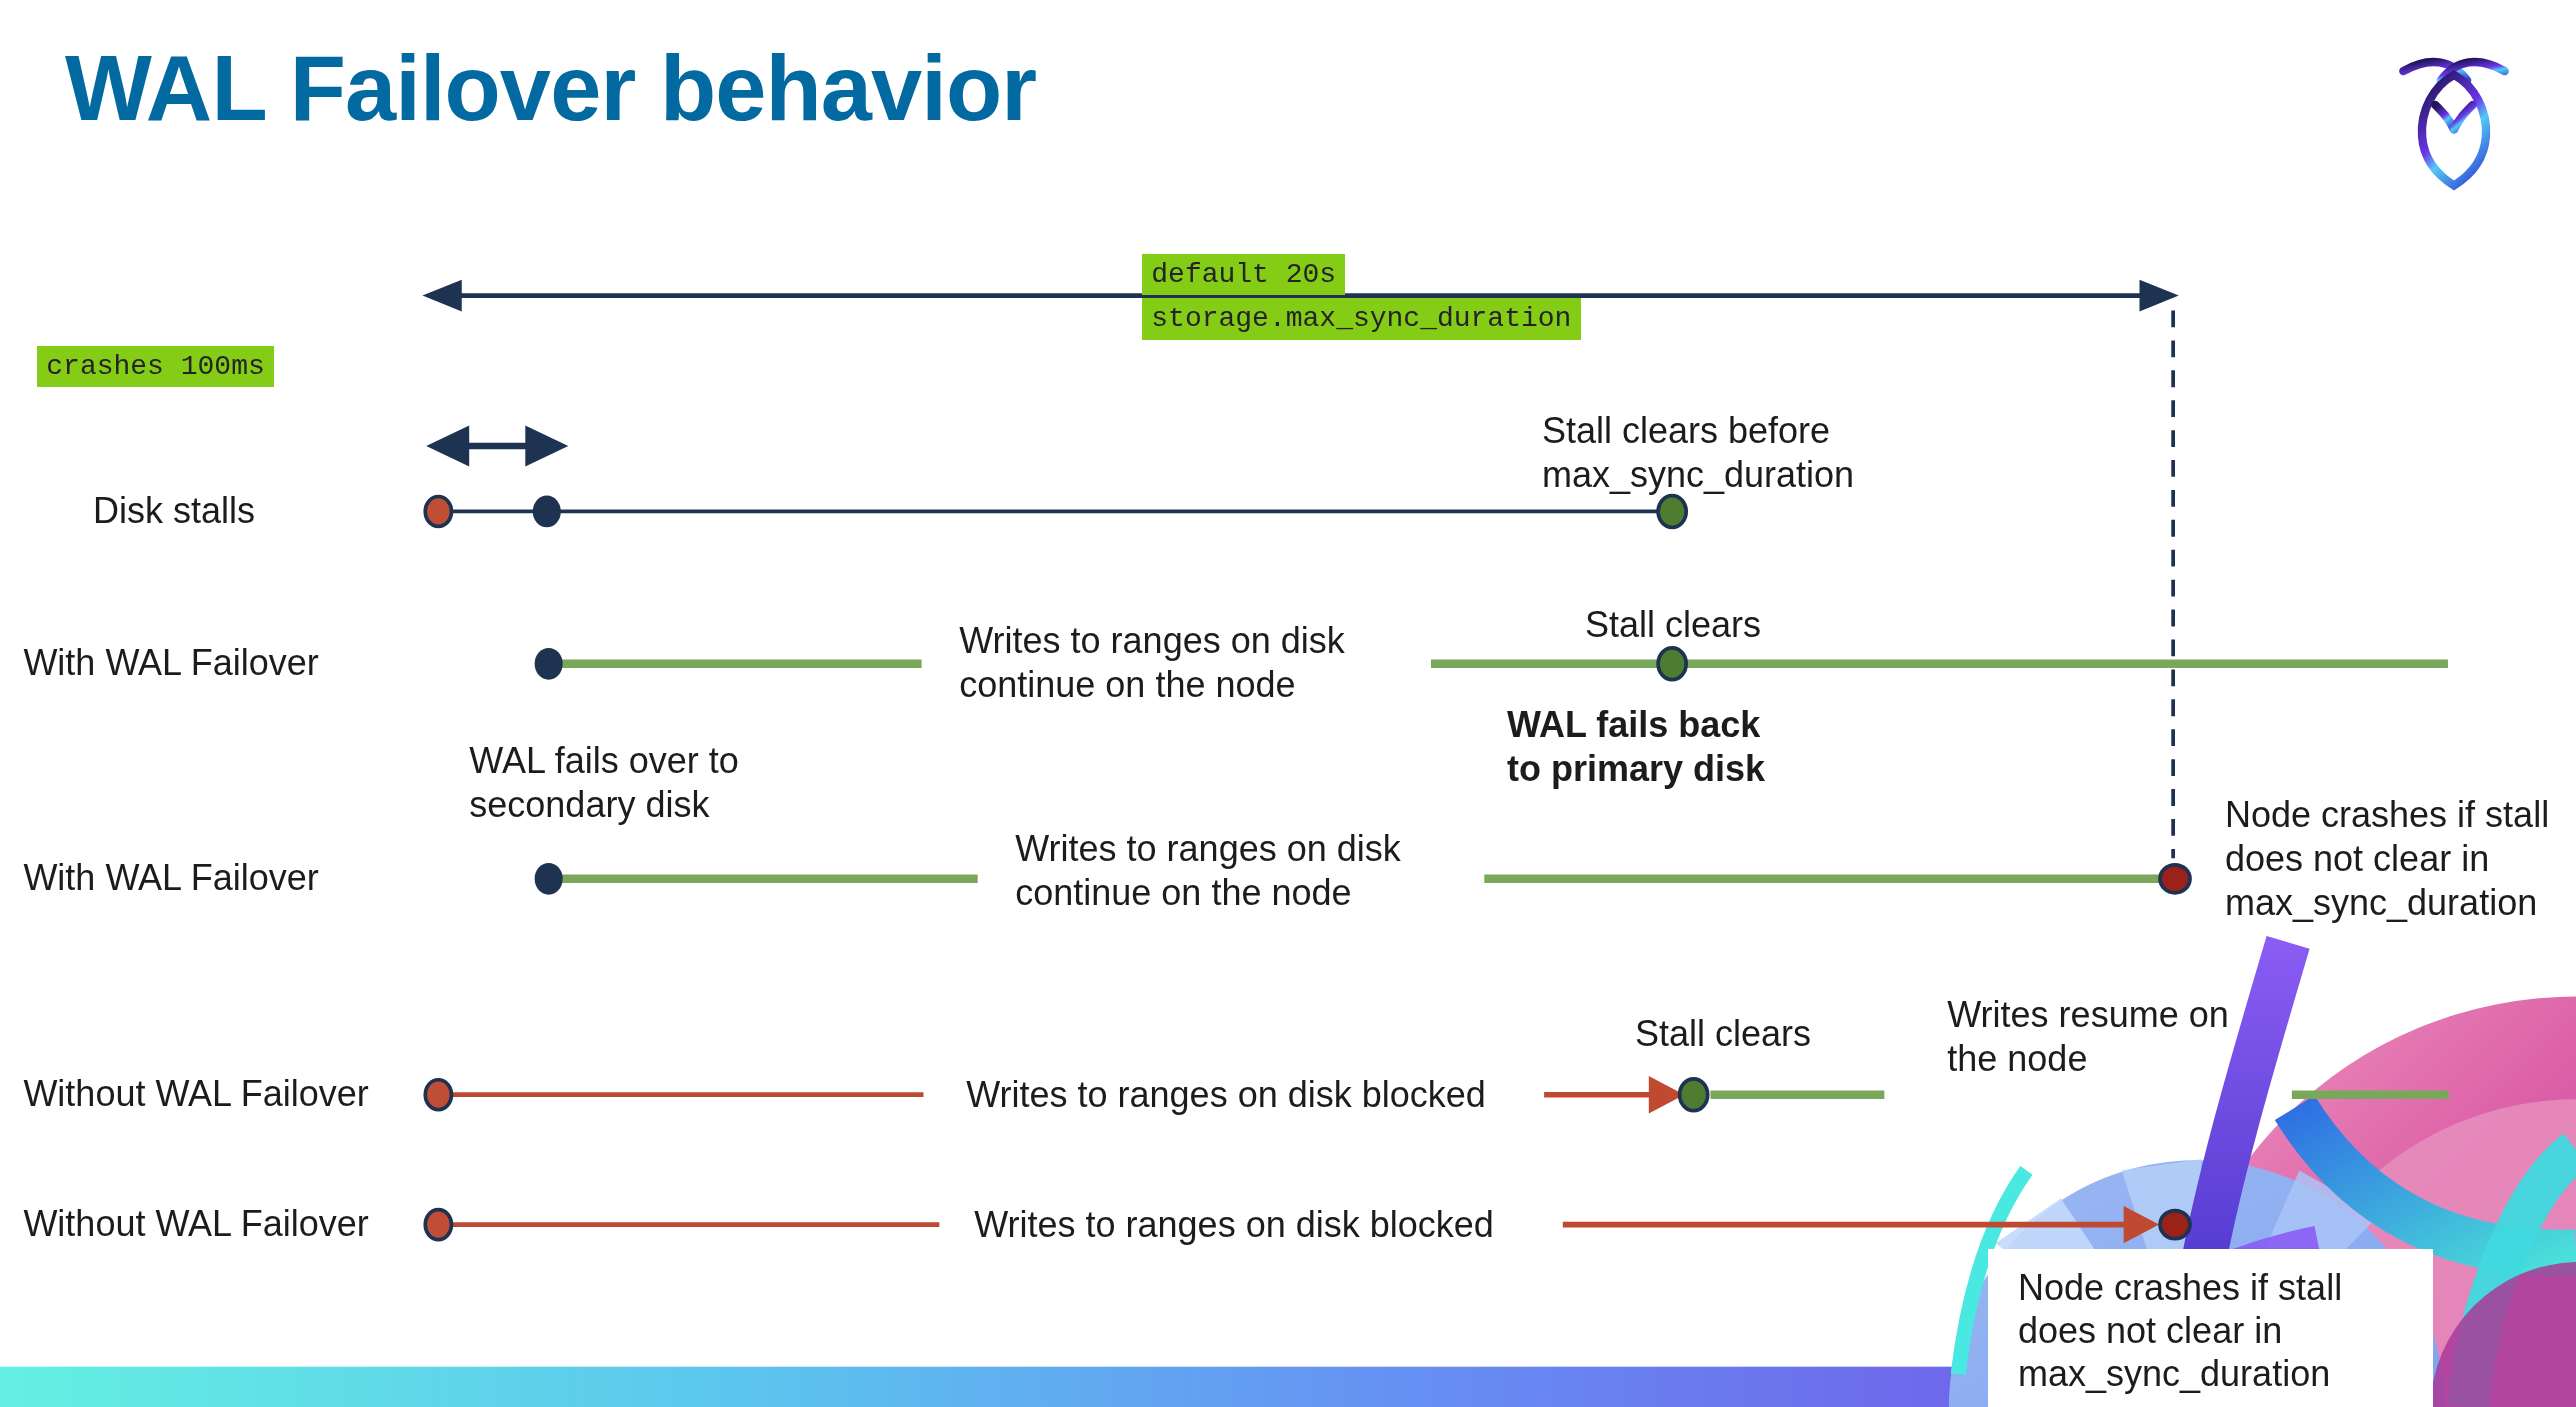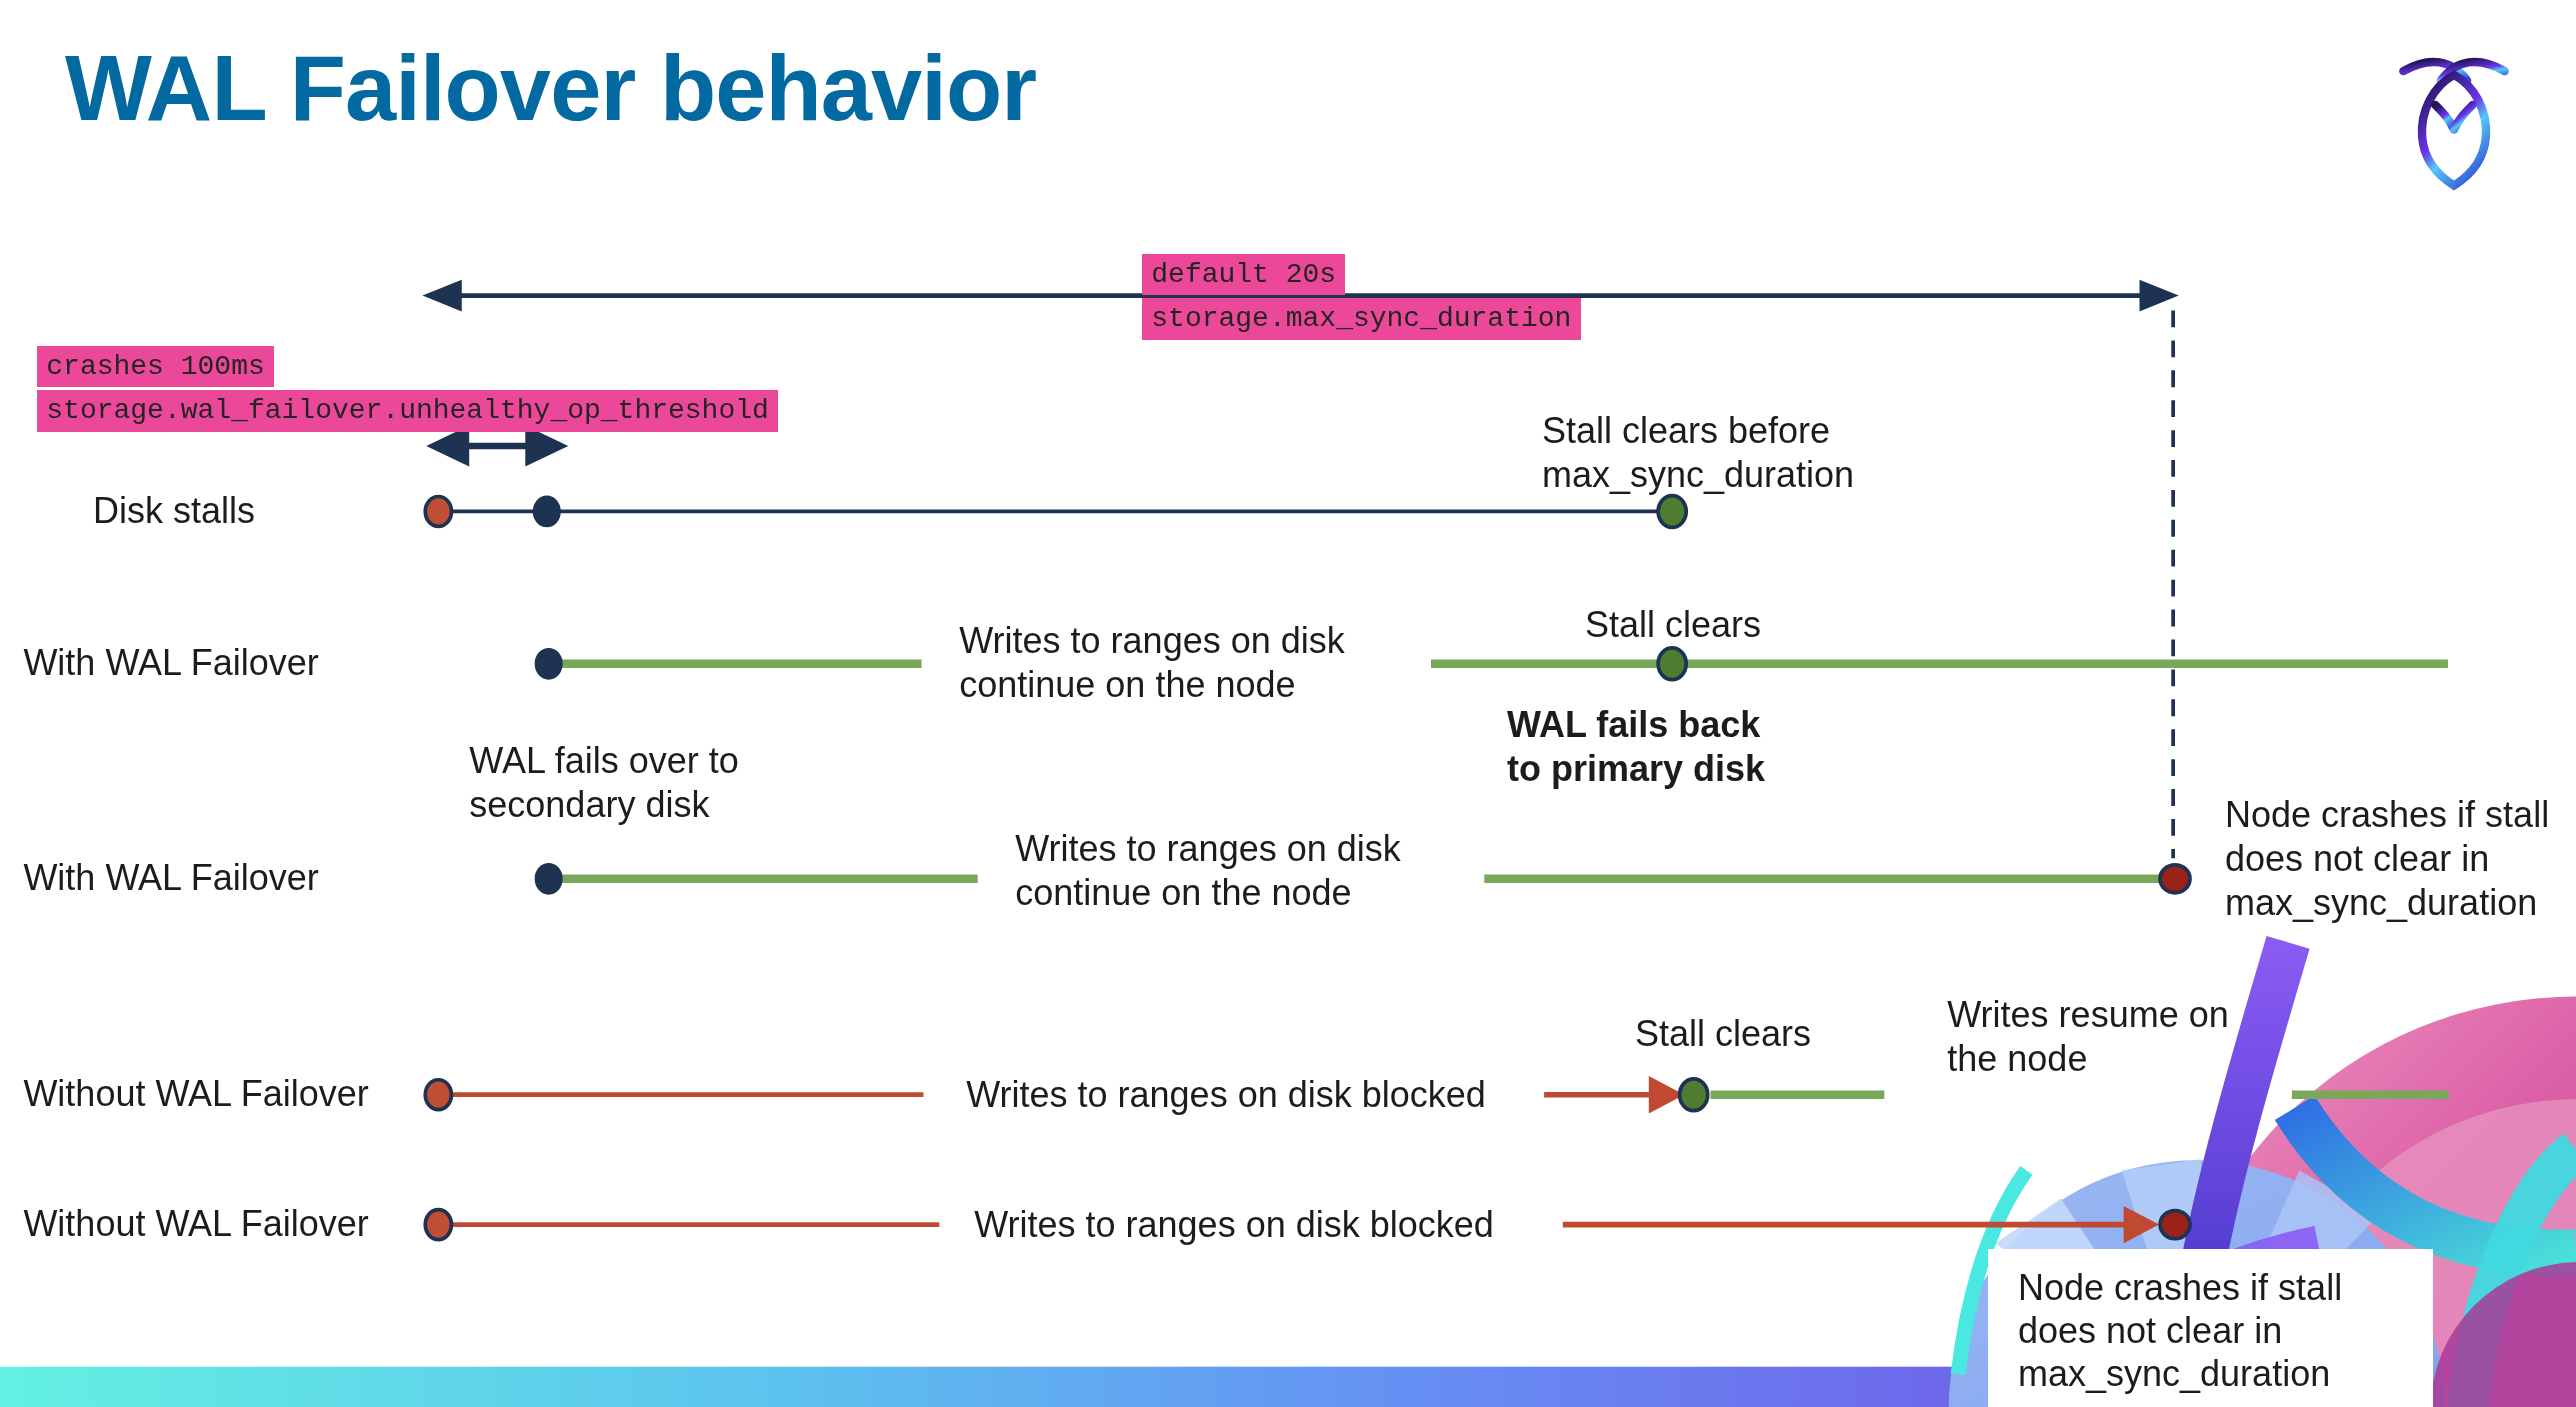--- a/index.html
+++ b/index.html
@@ -10,21 +10,21 @@
   .abs{position:absolute;}
   .lbl{position:absolute;font-size:36px;line-height:44px;white-space:pre-line;color:#1c1c1c;}
   .center{transform:translateX(-50%);text-align:left;}
   .right{text-align:left;}
   .title{
     position:absolute;left:65px;top:37px;font-size:92px;line-height:103px;
     font-weight:800;color:#0369a1;letter-spacing:-0.9px;
   }
   .codeblock{position:absolute;}
   .codeline{
-    display:table;background:#ec4899;color:#242424;
+    display:table;background:#84cc16;color:#242424;
     font-family:"Liberation Mono","DejaVu Sans Mono",monospace;
     font-size:28px;line-height:32px;padding:4.7px 9.3px;margin-bottom:2.8px;white-space:pre;
   }
   .crashbox{
     position:absolute;left:1988px;top:1249px;width:445px;height:159px;
     background:#ffffff;
   }
   .crashbox .txt{position:absolute;left:30px;top:17px;font-size:36px;line-height:43px;white-space:pre-line;}
   svg{display:block;}
   #diagram-svg{position:absolute;left:0;top:0;z-index:1;}
@@ -157,21 +157,20 @@
   </g>
 </svg>
 
 <div class="codeblock" style="left:1142px;top:254px;">
   <div class="codeline">default 20s</div>
   <div class="codeline">storage.max_sync_duration</div>
 </div>
 
 <div class="codeblock" style="left:37px;top:346px;">
   <div class="codeline">crashes 100ms</div>
-  <div class="codeline">storage.wal_failover.unhealthy_op_threshold</div>
 </div>
 
 <div class="lbl right" style="left:93px;top:489px;width:296px;">Disk stalls</div>
 <div class="lbl" style="left:23.4px;top:641px;">With WAL Failover</div>
 <div class="lbl" style="left:23.4px;top:856px;">With WAL Failover</div>
 <div class="lbl" style="left:23.4px;top:1072px;">Without WAL Failover</div>
 <div class="lbl" style="left:23.4px;top:1202px;">Without WAL Failover</div>
 
 <div class="lbl center" style="left:1698px;top:409px;">Stall clears before
 max_sync_duration</div>

